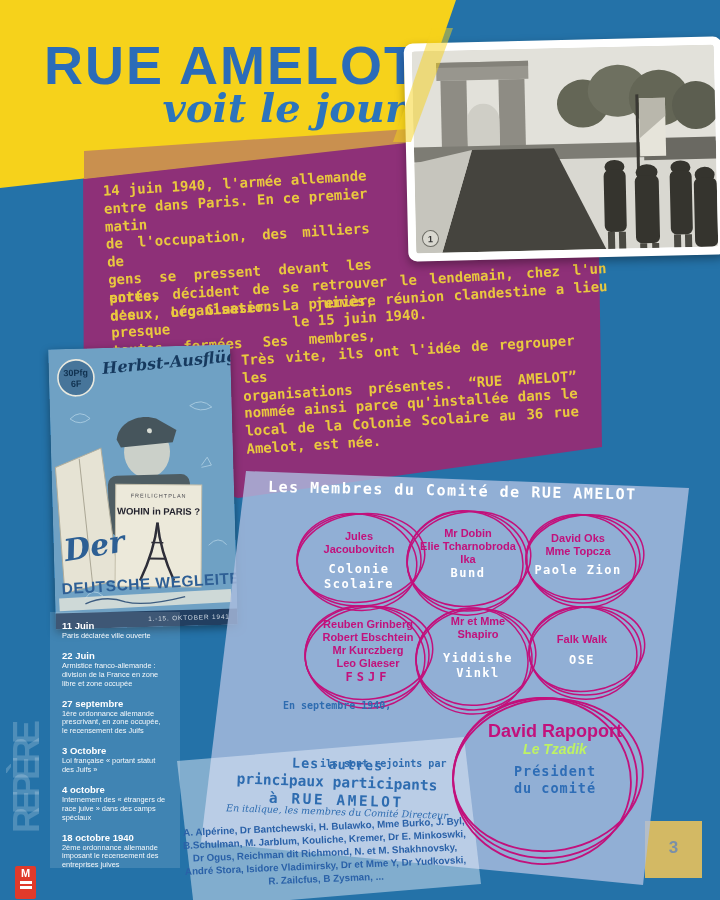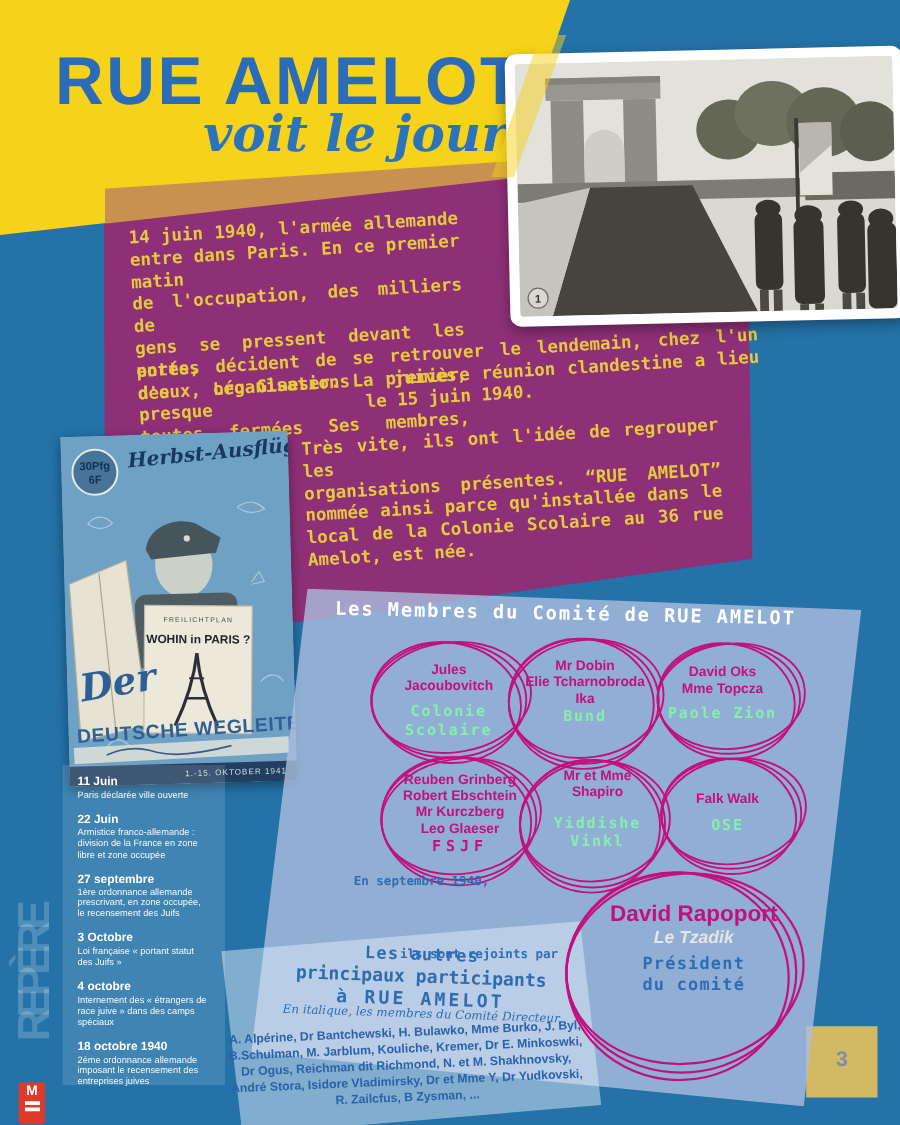--- a/index.html
+++ b/index.html
@@ -46,26 +46,26 @@
   .tl-date{font-size:9.5px;font-weight:bold;margin-bottom:1px;}
   .tl-text{font-size:7.4px;line-height:1.2;opacity:.95;}
   #repere{left:6px;top:658px;height:175px;writing-mode:vertical-rl;
           transform:rotate(180deg);font-size:36px;font-weight:900;
           letter-spacing:-7px;color:rgba(255,255,255,0.20);}
 
   
   #committee-title{left:268px;top:482px;width:400px;font-size:15px;letter-spacing:1.5px;
                    color:#fff;transform:rotate(1.2deg);}
   .node-names{color:#c2117c;font-size:11px;font-weight:bold;line-height:13px;text-align:center;}
-  .node-org{font-size:12px;letter-spacing:1.5px;line-height:15px;text-align:center;color:#86efac;}
+  .node-org{font-size:12px;letter-spacing:1.5px;line-height:15px;text-align:center;color:#ffffff;}
   .org-magenta{color:#c2117c;letter-spacing:4px;}
   #september{color:#2e6cb0;font-size:10px;}
   #september .l2{margin-left:37px;margin-top:47px;}
   #president-name{color:#c2117c;font-size:18px;font-weight:bold;text-align:center;}
-  #president-nick{color:#e5e5e5;font-size:14px;font-weight:bold;font-style:italic;text-align:center;}
+  #president-nick{color:#bef264;font-size:14px;font-weight:bold;font-style:italic;text-align:center;}
   #president-role{color:#2e6db6;font-size:13.5px;letter-spacing:1px;line-height:16.5px;text-align:center;}
 
   
   #participants-heading{left:212px;top:756px;width:250px;text-align:center;color:#2e6cb0;
                         transform:rotate(2deg);}
   #ph1{font-size:13.5px;letter-spacing:1px;}
   #ph2{font-size:14.5px;margin-top:2px;}
   #ph3{font-size:14.5px;letter-spacing:2.5px;margin-top:2px;}
   #participants-note{left:222px;top:806px;width:230px;text-align:center;color:#2e6cb0;
                      font-family:"DejaVu Serif",serif;font-style:italic;font-size:9.5px;

